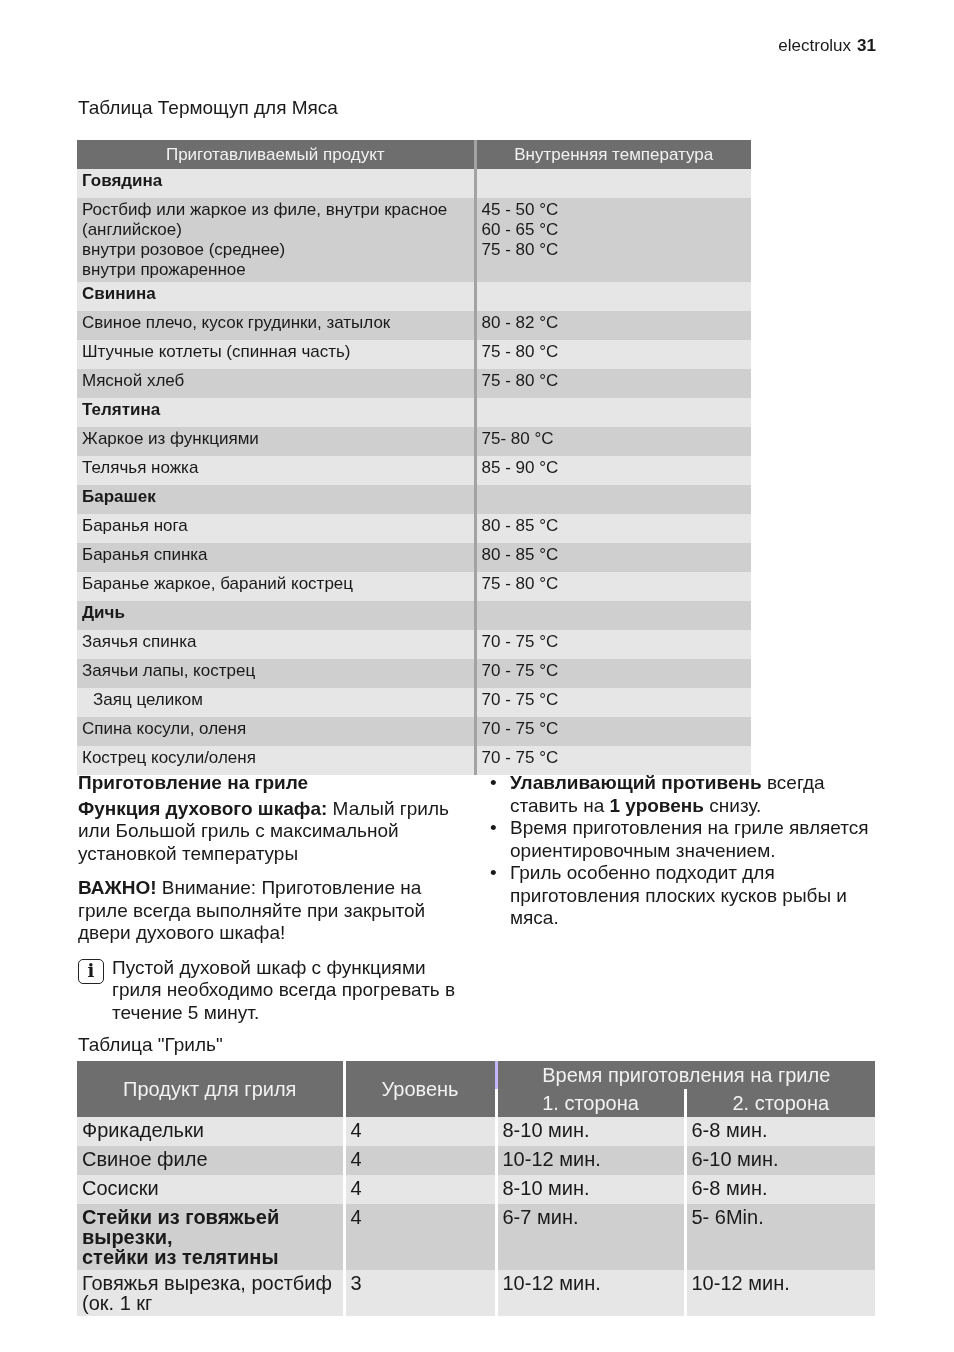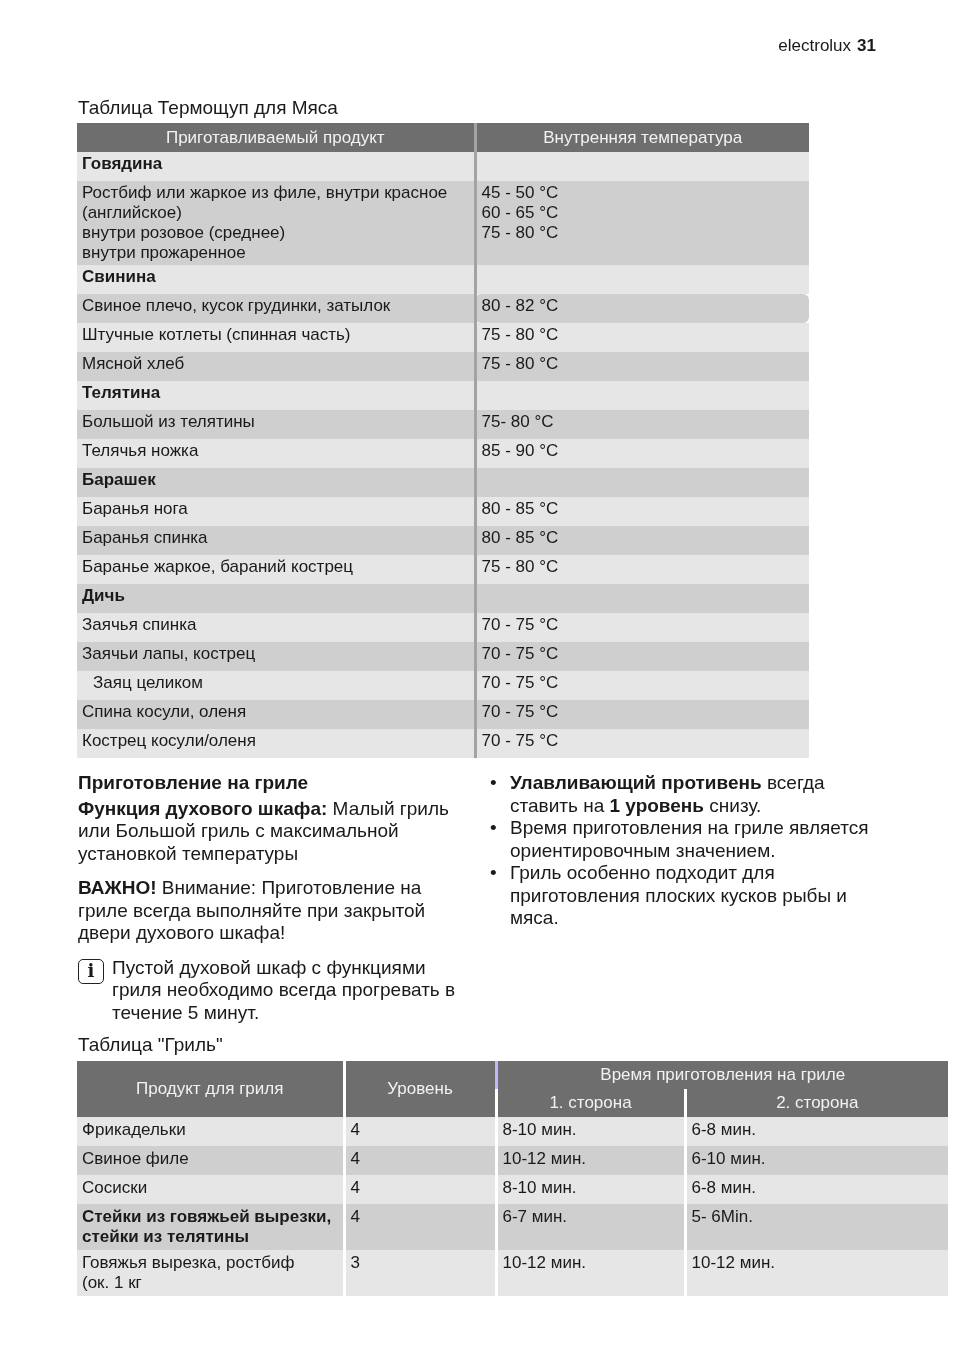--- a/index.html
+++ b/index.html
@@ -5,21 +5,21 @@
     * { box-sizing: border-box; margin: 0; padding: 0; }
     html, body { width: 954px; height: 1352px; background: #ffffff; }
     body { font-family: "Liberation Sans", sans-serif; color: #1a1a1a; position: relative; }
 
     .page-header { position: absolute; top: 36px; right: 78px; font-size: 17px; }
     .page-header .num { font-weight: bold; margin-left: 6px; }
 
     .title1 { position: absolute; left: 78px; top: 97px; font-size: 19px; }
 
     table { border-collapse: collapse; }
-    .meat-table { position: absolute; left: 77px; top: 123px; width: 732px; font-size: 17px; }
+    .meat-table { position: absolute; left: 77px; top: 140px; width: 674px; font-size: 17px; }
     .meat-table th { background: #6e6e6e; color: #f2f2f2; font-weight: normal; height: 29px; text-align: center; font-size: 17px; }
     .meat-table th + th, .meat-table td + td { border-left: 3px solid #a3a3a3; }
     .meat-table td { padding: 2px 5px; vertical-align: top; line-height: 20px; height: 29px; }
     .meat-table td.c1 { width: 398px; }
     .meat-table tr.cat td { font-weight: bold; }
     .bg-light { background: #e6e6e6; }
     .bg-mid { background: #cfcfcf; }
 
     .left-col { position: absolute; left: 78px; top: 772px; width: 390px; font-size: 19px; line-height: 22.5px; }
     .left-col .h { font-weight: bold; margin-bottom: 3px; }
@@ -28,21 +28,21 @@
     .info-icon { width: 26px; height: 25px; border: 1.5px solid #222; border-radius: 5px; display: flex; align-items: center; justify-content: center; font-family: "DejaVu Serif", serif; font-weight: bold; font-size: 18px; flex-shrink: 0; margin-top: 2px; }
     .note-text { width: 345px; }
 
     .right-col { position: absolute; left: 490px; top: 772px; width: 390px; font-size: 19px; line-height: 22.5px; }
     .right-col ul { list-style: none; }
     .right-col li { position: relative; padding-left: 20px; }
     .right-col li::before { content: "•"; position: absolute; left: 0; top: 0; }
 
     .title2 { position: absolute; left: 78px; top: 1034px; font-size: 19px; }
 
-    .grill-table { position: absolute; left: 77px; top: 1061px; width: 871px; font-size: 17px; }
+    .grill-table { position: absolute; left: 77px; top: 1061px; width: 798px; font-size: 20px; }
     .grill-table th { background: #6e6e6e; color: #f2f2f2; font-weight: normal; text-align: center; height: 28px; }
     .grill-table th, .grill-table td { border-left: 3px solid #fff; }
     .grill-table tr > :first-child { border-left: none; }
     .grill-table thead tr:first-child th.span2 { border-left: 3px solid #c4b5fd; }
     .grill-table td { padding: 3px 5px; vertical-align: top; line-height: 20px; height: 29px; }
     .grill-table .w1 { width: 267px; }
     .grill-table .w2 { width: 152px; }
     .grill-table .w3 { width: 189px; }
   </style>
 </head>
@@ -74,36 +74,36 @@
         <td class="bg-mid" style="white-space: pre-line;">45 - 50 °C
 60 - 65 °C
 75 - 80 °C</td>
       </tr>
       <tr class="cat">
         <td class="c1 bg-light" style="white-space: pre-line;">Свинина</td>
         <td class="bg-light" style="white-space: pre-line;"></td>
       </tr>
       <tr>
         <td class="c1 bg-mid" style="white-space: pre-line;">Свиное плечо, кусок грудинки, затылок</td>
-        <td class="bg-mid" style="white-space: pre-line; border-radius: 6px;">80 - 82 °C</td>
+        <td class="bg-mid" style="white-space: pre-line;">80 - 82 °C</td>
       </tr>
       <tr>
         <td class="c1 bg-light" style="white-space: pre-line;">Штучные котлеты (спинная часть)</td>
         <td class="bg-light" style="white-space: pre-line;">75 - 80 °C</td>
       </tr>
       <tr>
         <td class="c1 bg-mid" style="white-space: pre-line;">Мясной хлеб</td>
         <td class="bg-mid" style="white-space: pre-line;">75 - 80 °C</td>
       </tr>
       <tr class="cat">
         <td class="c1 bg-light" style="white-space: pre-line;">Телятина</td>
         <td class="bg-light" style="white-space: pre-line;"></td>
       </tr>
       <tr>
-        <td class="c1 bg-mid" style="white-space: pre-line;">Большой из телятины</td>
+        <td class="c1 bg-mid" style="white-space: pre-line;">Жаркое из функциями</td>
         <td class="bg-mid" style="white-space: pre-line;">75- 80 °C</td>
       </tr>
       <tr>
         <td class="c1 bg-light" style="white-space: pre-line;">Телячья ножка</td>
         <td class="bg-light" style="white-space: pre-line;">85 - 90 °C</td>
       </tr>
       <tr class="cat">
         <td class="c1 bg-mid" style="white-space: pre-line;">Барашек</td>
         <td class="bg-mid" style="white-space: pre-line;"></td>
       </tr>

